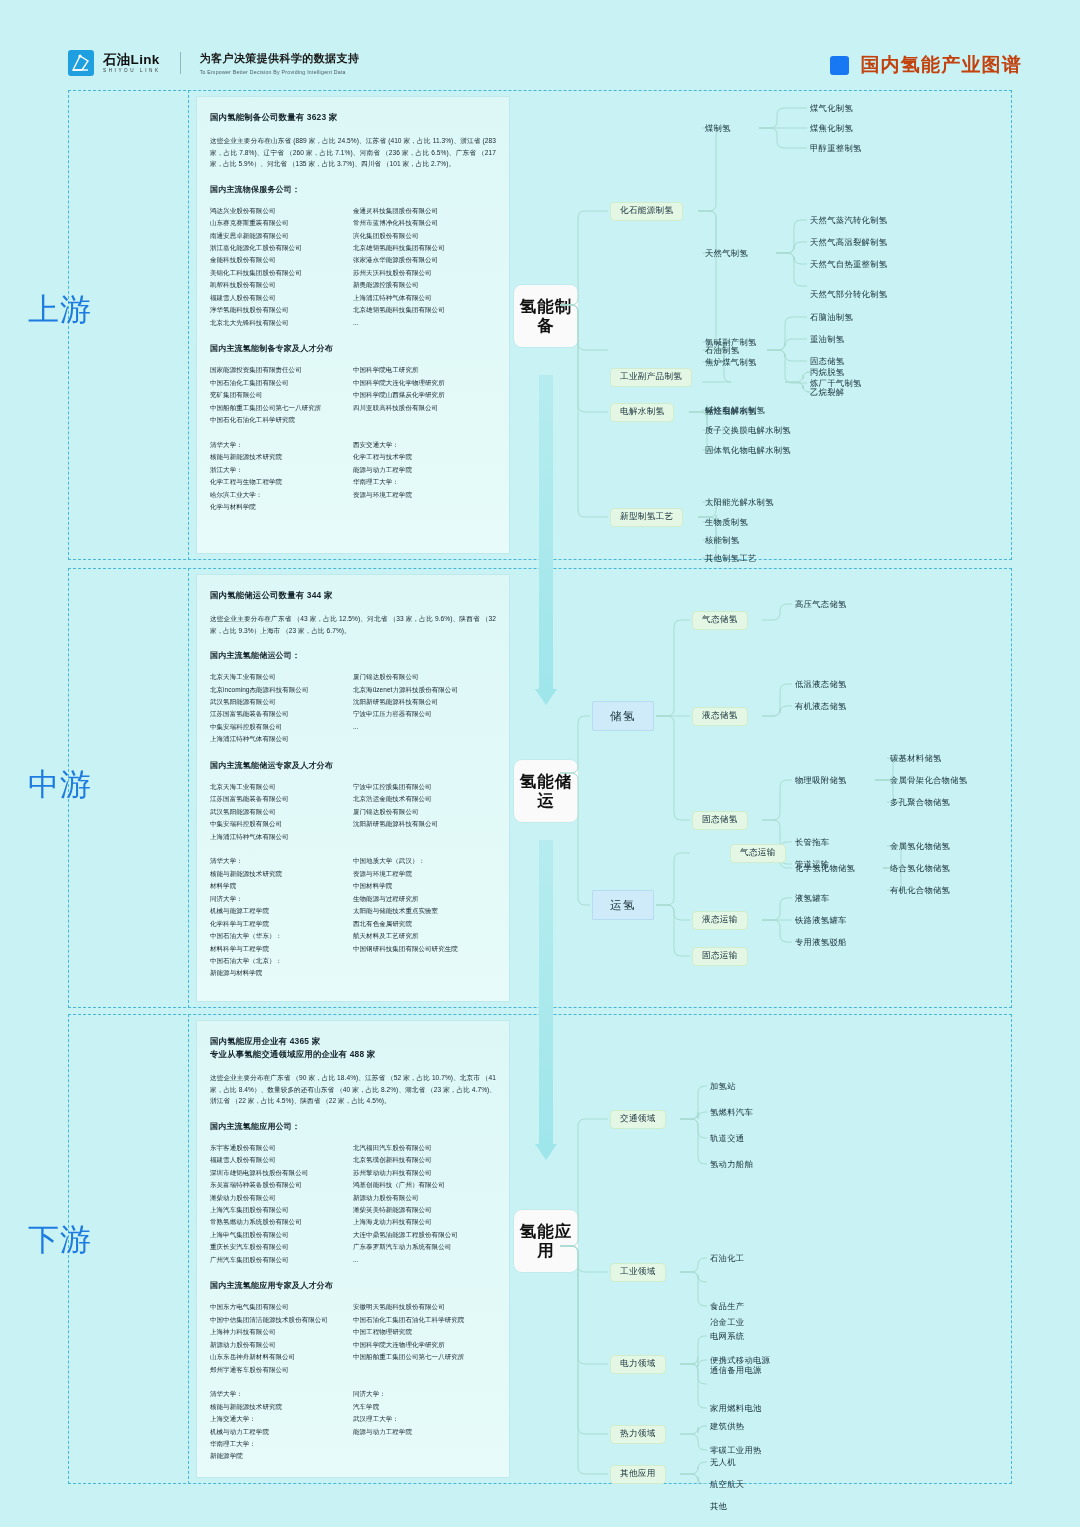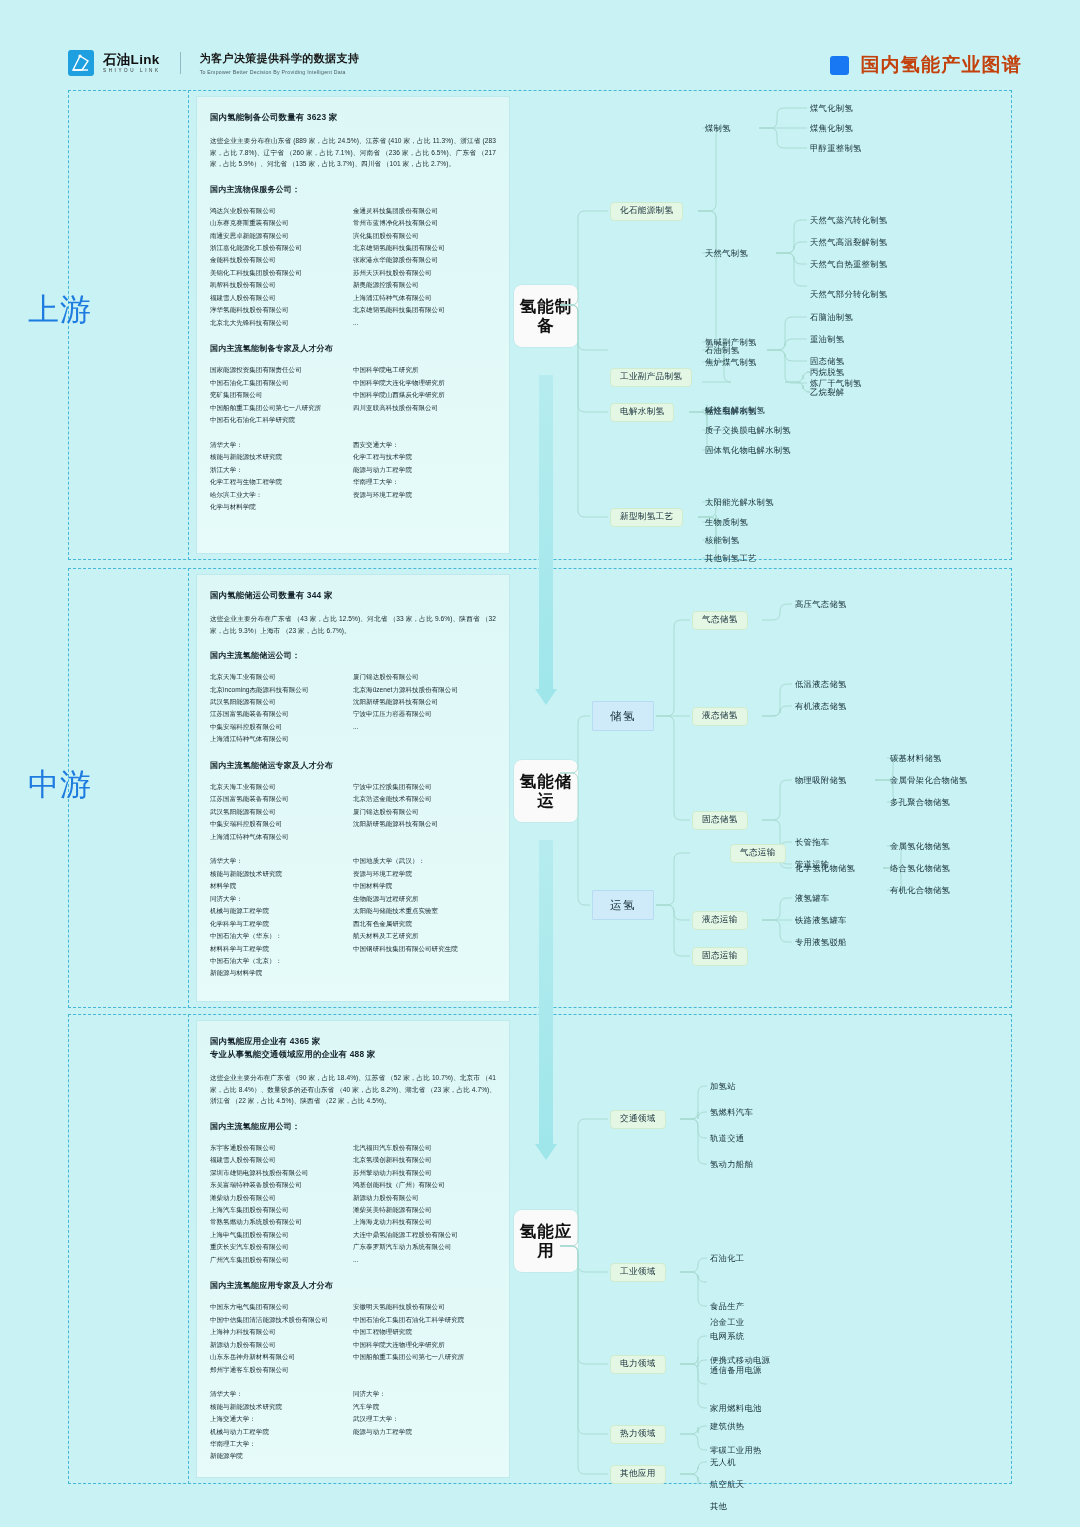--- a/index.html
+++ b/index.html
@@ -152,20 +152,23 @@
   <div class="band" id="band-down"></div>
   <div class="band-vline" id="vl-up"></div>
   <div class="band-vline" id="vl-mid"></div>
   <div class="band-vline" id="vl-down"></div>
 
   <div class="band-label" id="label-up">
     <span>上游</span>
   </div>
   <div class="band-label" id="label-mid">
     <span>中游</span>
+  </div>
+  <div class="band-label" id="label-down">
+    <span>下游</span>
   </div>
 
   <div class="panel" id="panel-up">
     <div class="p-head">国内氢能制备公司数量有 3623 家</div>
     <div class="p-para">这些企业主要分布在山东省 (889 家，占比 24.5%)、江苏省 (410 家，占比 11.3%)、浙江省 (283 家，占比 7.8%)、辽宁省 （260 家，占比 7.1%)、河南省 （236 家，占比 6.5%)、广东省 （217 家，占比 5.9%）、河北省 （135 家，占比 3.7%)、四川省 （101 家，占比 2.7%)。</div>
     <div class="p-sub">国内主流物保服务公司：</div>
     <div class="cols">
       <div class="col">
         <div class="li">鸿达兴业股份有限公司</div>
         <div class="li">山东赛克赛斯重装有限公司</div>

